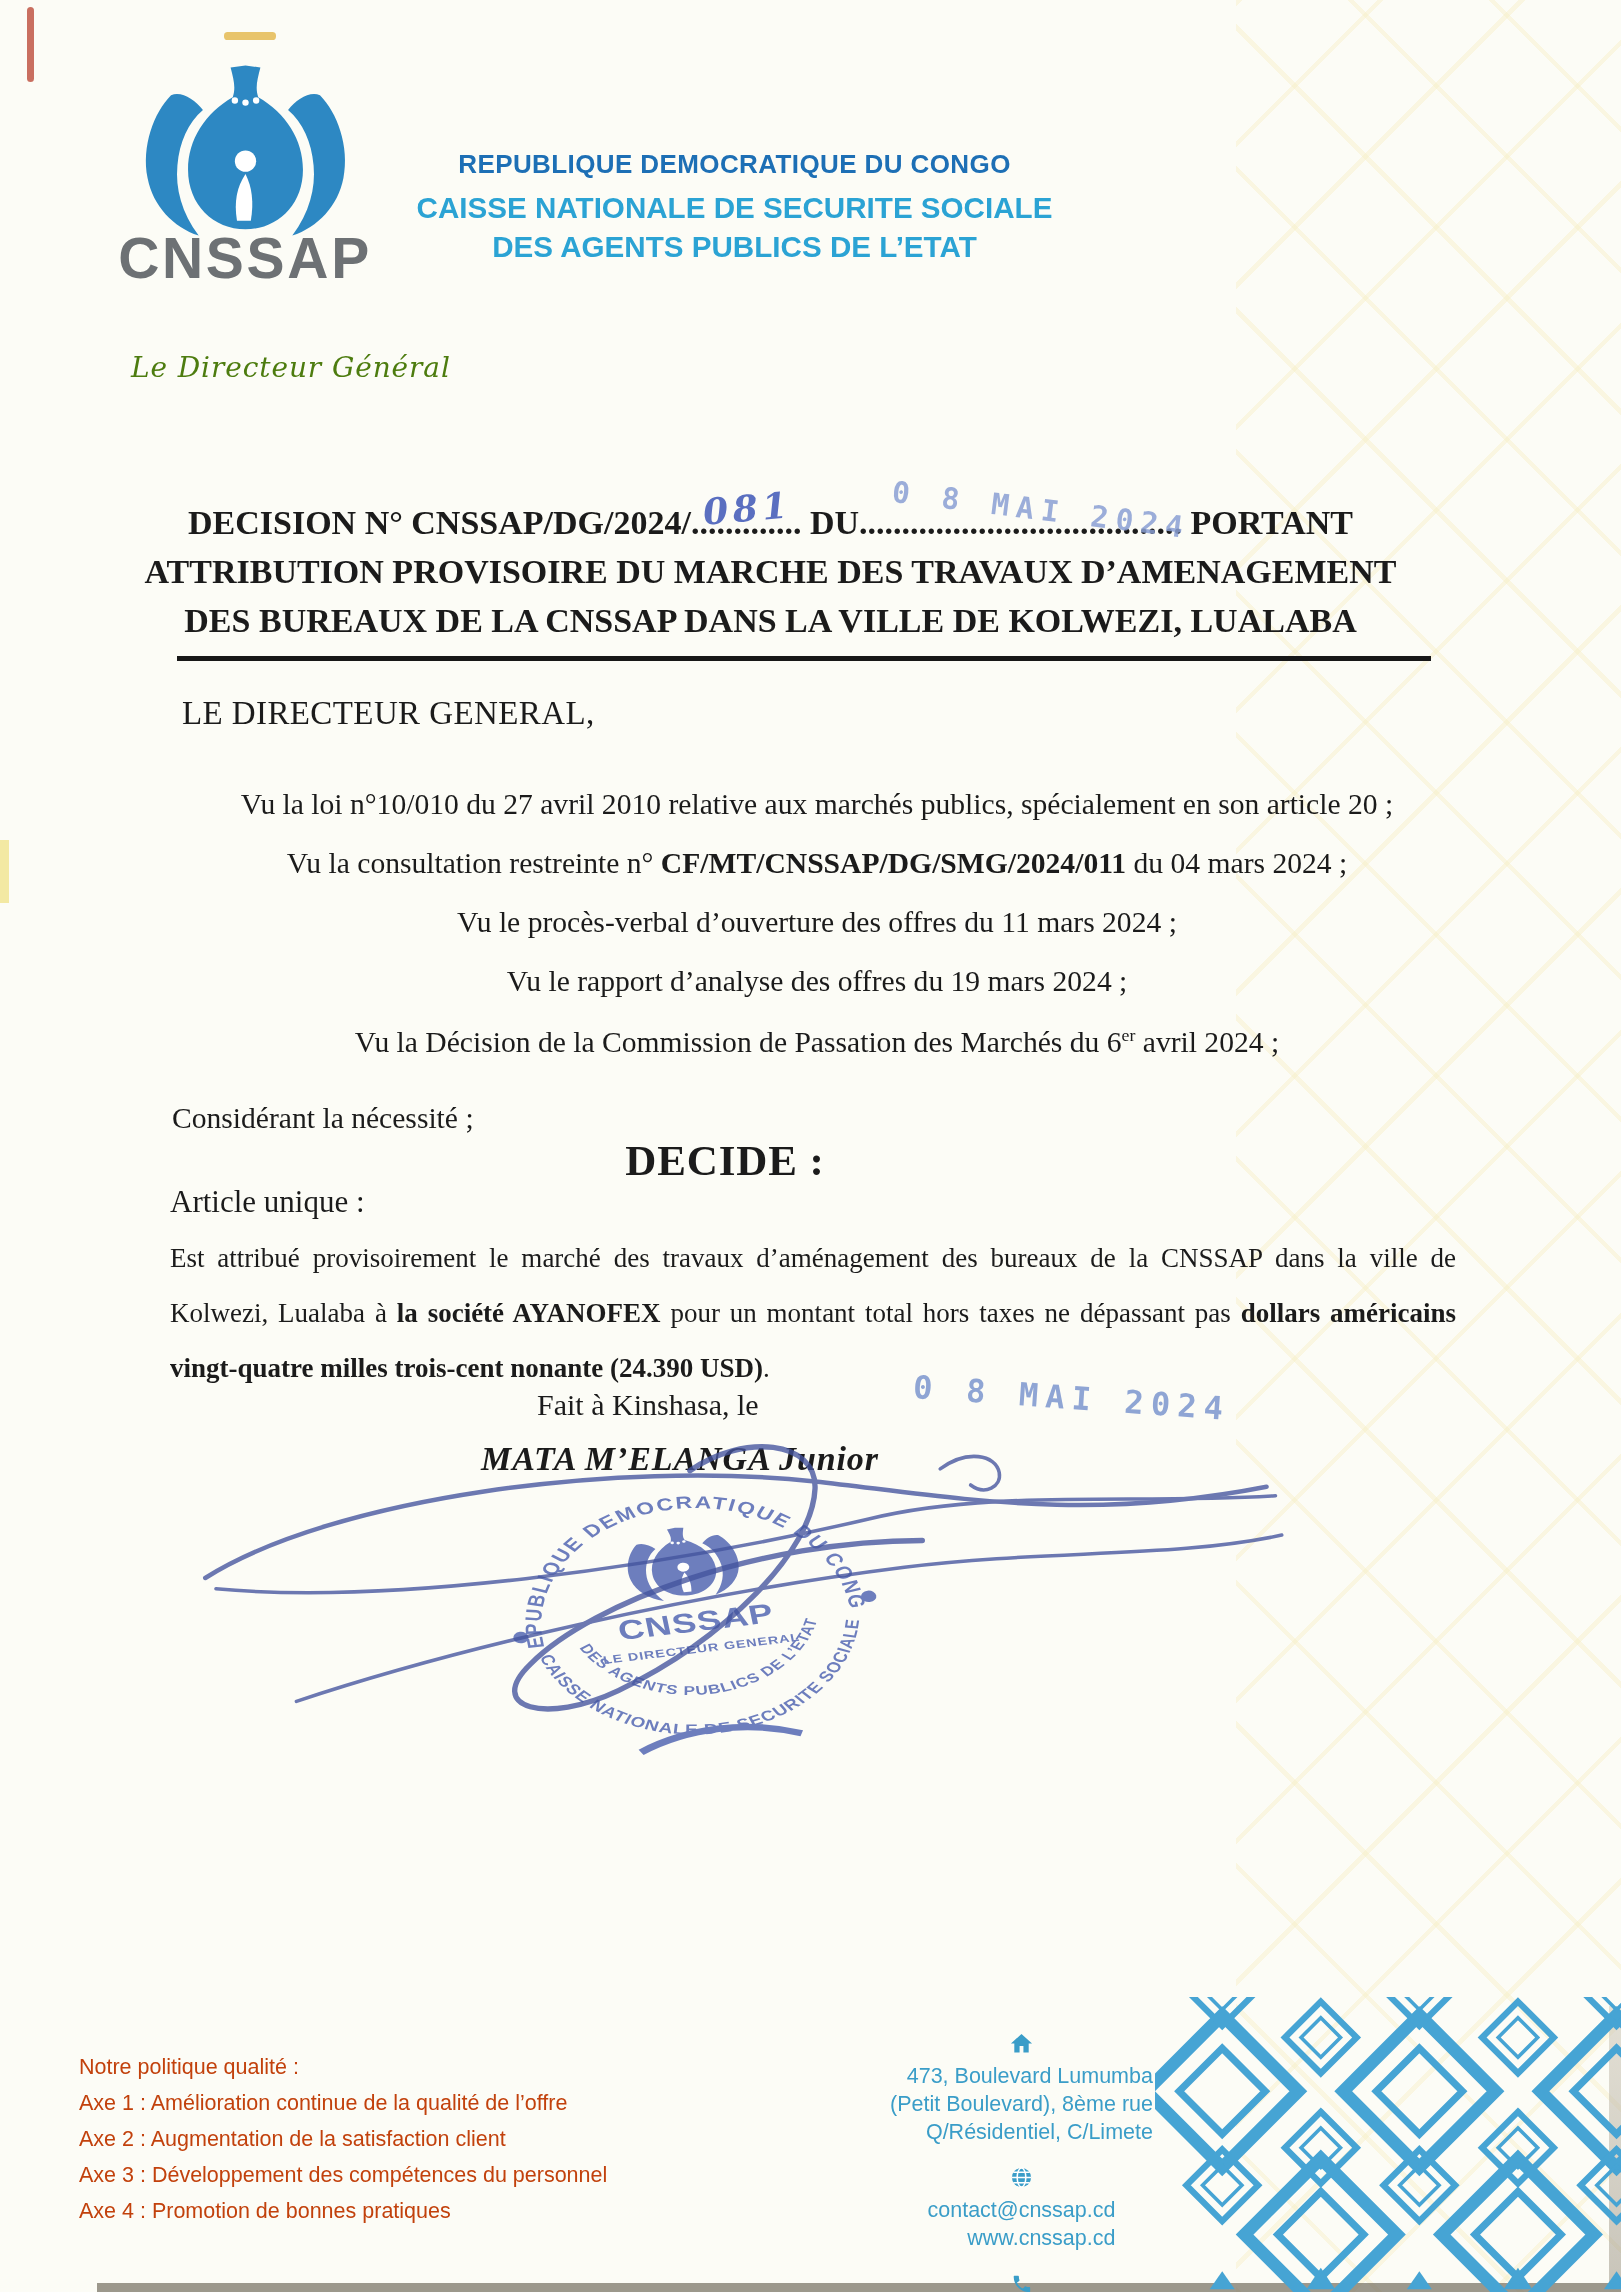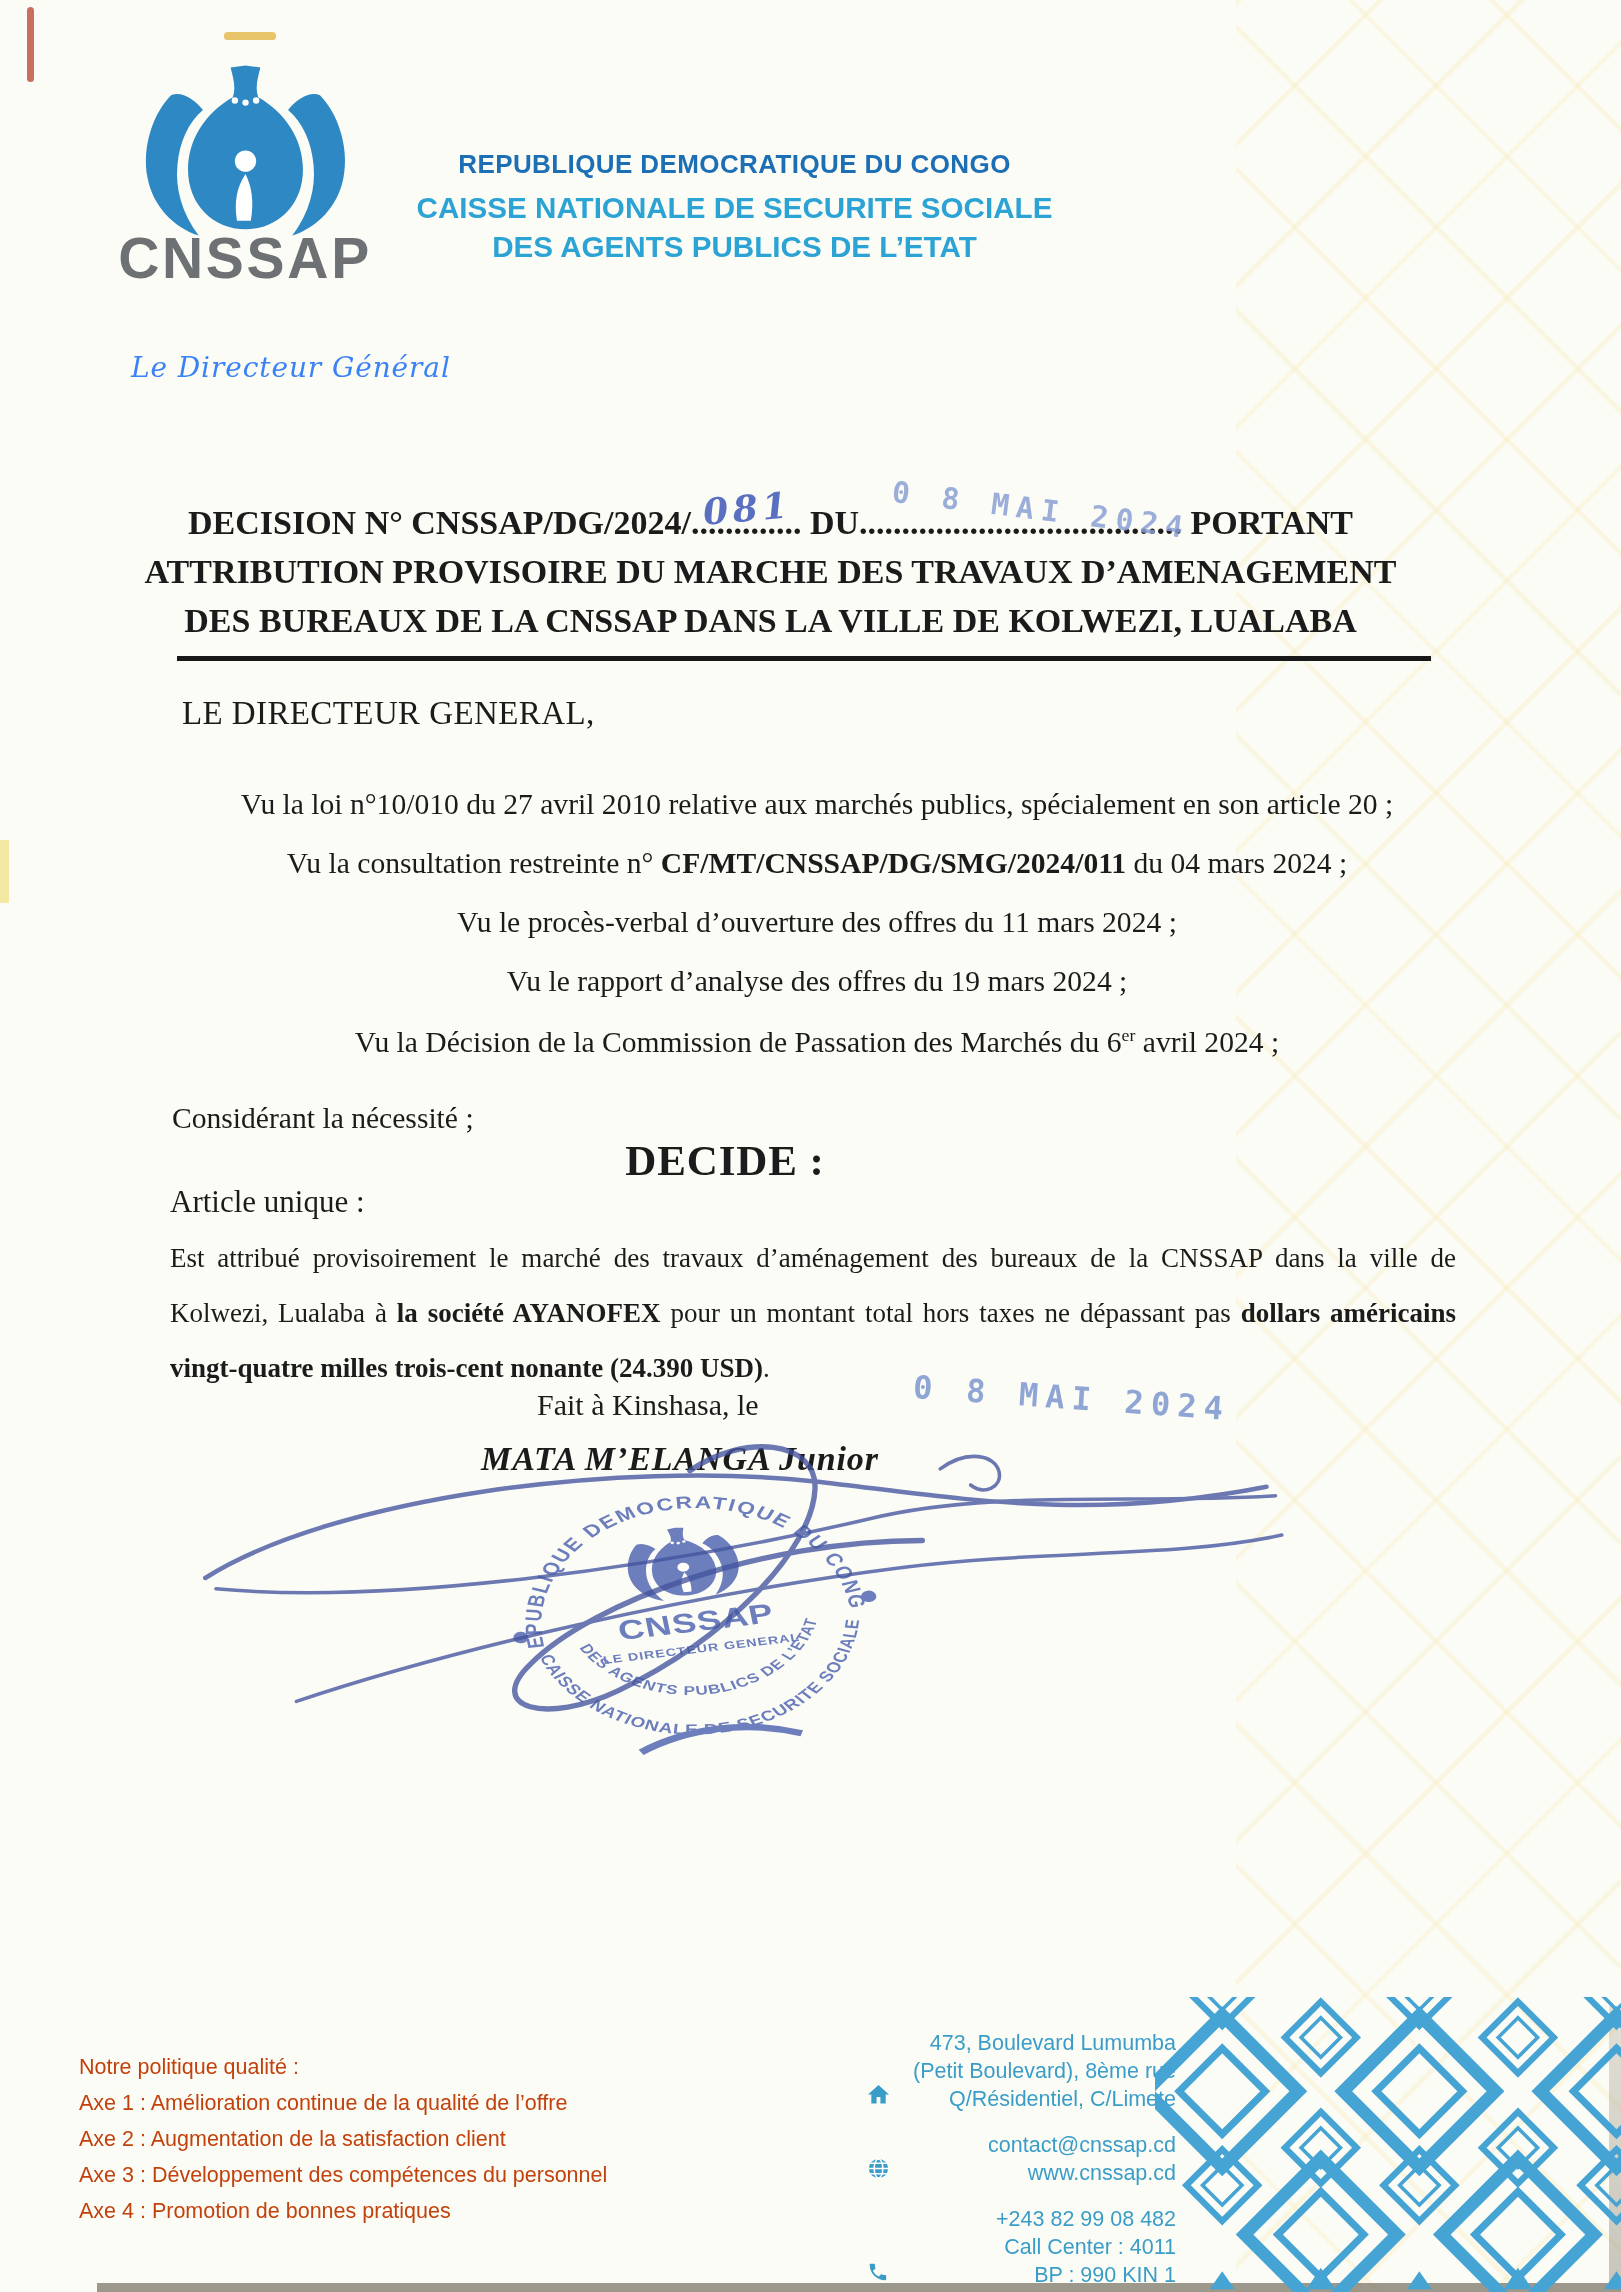--- a/index.html
+++ b/index.html
@@ -9,21 +9,21 @@
   .watermark{position:absolute;right:0;top:0;width:385px;height:2293px;pointer-events:none;opacity:.55;
     background-image:
       repeating-linear-gradient(45deg, rgba(242,228,160,.45) 0 4.5px, transparent 4.5px 100px),
       repeating-linear-gradient(135deg, rgba(242,228,160,.45) 0 4.5px, transparent 4.5px 100px);}
   
   .logo-block{position:absolute;left:97px;top:59px;width:296px;text-align:center;}
   .logo-block svg{display:block;margin:0 auto;}
   .logo-word{font-family:"Liberation Sans",sans-serif;font-weight:bold;font-size:57px;
              color:#6d7174;letter-spacing:2.7px;line-height:.9;margin-top:-9px;}
   .script-line{position:absolute;left:131px;top:351px;font-family:"DejaVu Serif",serif;
-               font-style:italic;font-size:28px;color:#3b82f6;letter-spacing:0.9px;}
+               font-style:italic;font-size:28px;color:#4d7c0f;letter-spacing:0.9px;}
   .org-block{position:absolute;left:403px;top:149px;width:663px;text-align:center;
              font-family:"Liberation Sans",sans-serif;font-weight:bold;}
   .org-country{color:#1d6fb5;font-size:26px;letter-spacing:0.4px;}
   .org-name{color:#2ba3d4;font-size:29.6px;margin-top:10.7px;}
   .org-name2{color:#2ba3d4;font-size:29.6px;margin-top:5.4px;}
   
   .title-block{position:absolute;left:99px;top:498px;width:1343px;text-align:center;
                font-weight:bold;font-size:34px;line-height:49px;letter-spacing:0px;}
   .dots-wrap{position:relative;display:inline-block;white-space:nowrap;}
   .hand-number{position:absolute;left:12.5px;top:-14.3px;color:#5a6fc0;font-family:"DejaVu Serif",serif;
@@ -48,21 +48,21 @@
   .sig-date{position:absolute;left:913px;top:1379px;font-size:32px;transform:rotate(4deg);color:#7d97cf;}
   .signatory{position:absolute;left:313px;top:1440px;width:734px;text-align:center;
              font-weight:bold;font-style:italic;font-size:34px;letter-spacing:0.9px;}
   .stamp-svg{position:absolute;left:484px;top:1458px;}
   .signature-svg{position:absolute;left:188px;top:1426px;}
   
   .quality{position:absolute;left:79px;top:2049px;font-family:"Liberation Sans",sans-serif;
            color:#c2410c;font-size:21.5px;line-height:36px;}
   .contact{position:absolute;left:867px;top:2029px;width:309px;font-family:"Liberation Sans",sans-serif;
            color:#3a9dc8;font-size:21.5px;line-height:28px;}
-  .contact-row{display:flex;align-items:flex-end;margin-bottom:18px;}
+  .contact-row{display:flex;align-items:center;margin-bottom:18px;flex-direction:column;}
   .contact-row .ic{flex:0 0 30px;padding-top:2.7px;}
   .contact-row .txt{flex:1;text-align:right;}
   .deco-svg{position:absolute;left:1155px;top:1997px;}
   
   .art{position:absolute;pointer-events:none;}
   .art-red{left:27px;top:7.2px;width:7.2px;height:75px;background:#b8402e;opacity:.75;border-radius:3.6px;}
   .art-orange{left:224px;top:32px;width:52px;height:8px;background:#e2b13c;opacity:.75;border-radius:3.6px;}
   .art-yellow{left:0;top:840px;width:9px;height:63px;background:#e9d64f;opacity:.5;}
   .art-bottom{left:97px;top:2283px;width:1524px;height:9.9px;background:#746e60;opacity:.7;}
   .art-rightedge{right:0;top:2006px;width:12.5px;height:287px;opacity:.55;

